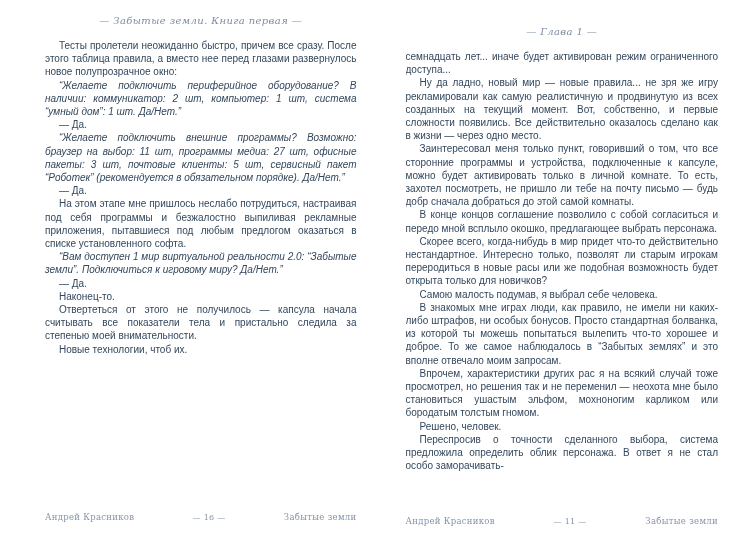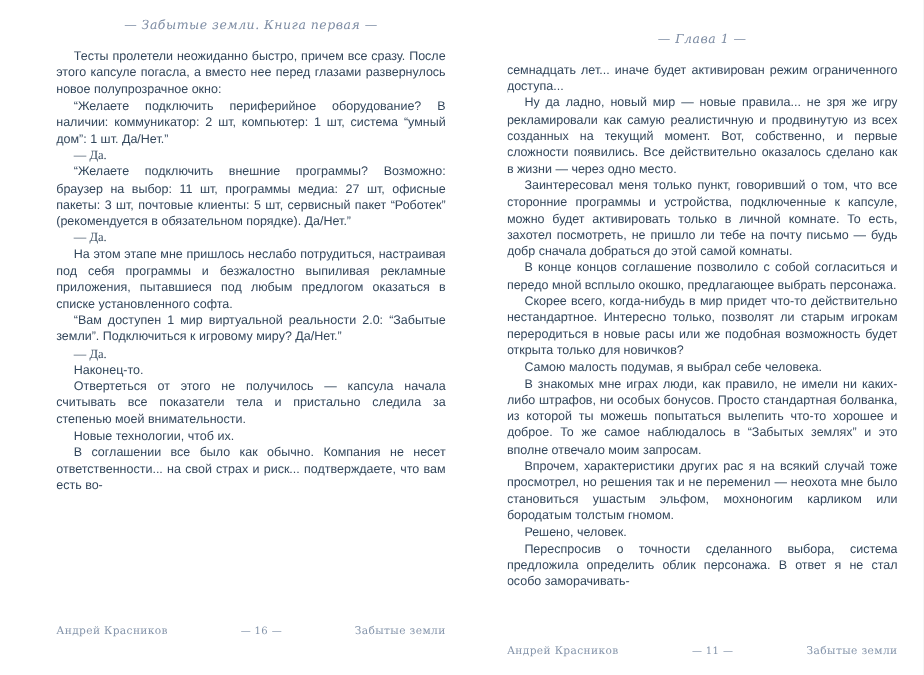--- a/index.html
+++ b/index.html
@@ -5,65 +5,64 @@
   html,body{margin:0;padding:0;background:#e8e8e8;}
   #spread{
     width:739px;height:540px;margin:0 auto;background:#ffffff;
     display:flex;flex-direction:row;overflow:hidden;
     font-family:"Liberation Sans","DejaVu Sans",sans-serif;
   }
   .page{
     width:369.5px;height:540px;box-sizing:border-box;
     display:flex;flex-direction:column;overflow:hidden;
   }
-  .page-left{padding:0 13px 16px 45px;}
+  .page-left{padding:0 13px 4px 45px;}
   .page-right{padding:11px 21px 0 36px;}
   .running-header{
     flex:0 0 auto;text-align:center;margin-top:15px;margin-bottom:13px;
     font-family:"DejaVu Serif","Liberation Serif",serif;
     font-style:italic;font-size:10px;color:#7e8da4;letter-spacing:0.4px;
   }
   .page-body{
     flex:1 1 auto;overflow:hidden;
     font-size:10px;line-height:13.2px;text-align:justify;color:#33475c;
   }
   .page-body p{margin:0;padding:0;}
   .para-normal{text-indent:14px;}
-  .para-dialog{text-indent:14px;font-family:Liberation Serif, serif;}
+  .para-dialog{text-indent:14px;}
   .para-continuation{text-indent:0;}
-  .para-quote{text-indent:14px;margin:13px 0;}
+  .para-quote{font-style:italic;text-indent:14px;margin:13px 0;}
   .page-footer{
     flex:0 0 auto;display:flex;justify-content:space-between;align-items:baseline;
     margin-bottom:14px;margin-top:6px;
     font-family:"DejaVu Serif","Liberation Serif",serif;
     font-size:8.5px;color:#8494aa;letter-spacing:0.3px;
   }
   .page-footer .footer-page-number{font-size:8px;}
 </style>
 </head>
 <body>
 
 <div id="spread">
 
   <div class="page page-left">
     <div class="running-header">— Забытые земли. Книга первая —</div>
     <div class="page-body">
 
-    <p class="para-normal">Тесты пролетели неожиданно быстро, причем все сразу. После этого капсуле погасла, а вместо нее перед глазами развернулось новое полупрозрачное окно:</p>
+    <p class="para-normal">Тесты пролетели неожиданно быстро, причем все сразу. После этого таблица правила, а вместо нее перед глазами развернулось новое полупрозрачное окно:</p>
         <p class="para-quote">“Желаете подключить периферийное оборудование? В наличии: коммуникатор: 2 шт, компьютер: 1 шт, система “умный дом”: 1 шт. Да/Нет.”</p>
         <p class="para-dialog">— Да.</p>
         <p class="para-quote">“Желаете подключить внешние программы? Возможно: браузер на выбор: 11 шт, программы медиа: 27 шт, офисные пакеты: 3 шт, почтовые клиенты: 5 шт, сервисный пакет “Роботек” (рекомендуется в обязательном порядке). Да/Нет.”</p>
         <p class="para-dialog">— Да.</p>
         <p class="para-normal">На этом этапе мне пришлось неслабо потрудиться, настраивая под себя программы и безжалостно выпиливая рекламные приложения, пытавшиеся под любым предлогом оказаться в списке установленного софта.</p>
         <p class="para-quote">“Вам доступен 1 мир виртуальной реальности 2.0: “Забытые земли”. Подключиться к игровому миру? Да/Нет.”</p>
         <p class="para-dialog">— Да.</p>
         <p class="para-normal">Наконец-то.</p>
         <p class="para-normal">Отвертеться от этого не получилось — капсула начала считывать все показатели тела и пристально следила за степенью моей внимательности.</p>
         <p class="para-normal">Новые технологии, чтоб их.</p>
-        <p class="para-normal">В соглашении все было как обычно. Компания не несет ответственности... на свой страх и риск... подтверждаете, что вам есть во-</p>
       </div>
     <div class="page-footer">
       <span class="footer-author">Андрей Красников</span>
       <span class="footer-page-number">— 16 —</span>
       <span class="footer-book-title">Забытые земли</span>
     </div>
   </div>
 
   <div class="page page-right">
     <div class="running-header">— Глава 1 —</div>

